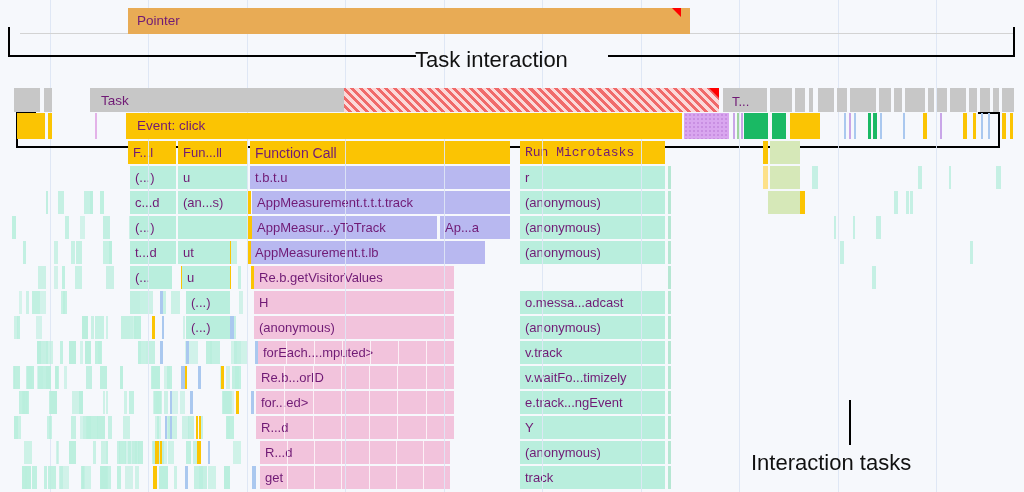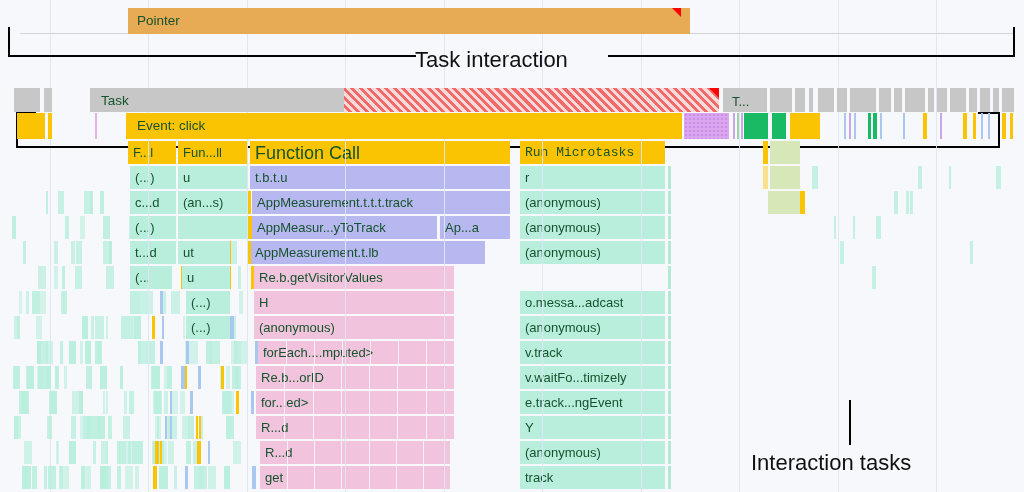--- a/index.html
+++ b/index.html
@@ -12,21 +12,21 @@
   }
   .stage{position:absolute;left:0;top:0;width:1024px;height:492px;overflow:hidden;}
 
   
   .gridline{position:absolute;top:0;width:1px;height:492px;background:#dfe7f5;}
 
   
   .blk{position:absolute;box-sizing:border-box;overflow:hidden;white-space:nowrap;}
   .lbl{
     position:absolute;box-sizing:border-box;
-    font-size:13px;color:#14532d;line-height:1;
+    font-size:13px;color:#701a75;line-height:1;
     display:flex;align-items:center;padding-left:5px;
     overflow:hidden;white-space:nowrap;
   }
 
   
   .ptr-baseline{position:absolute;height:1px;background:#d3d3d3;}
   .ptr-bar{position:absolute;background:#e8ab55;}
   .ptr-warn{position:absolute;width:0;height:0;border-top:9px solid #f00;border-left:9px solid transparent;}
 
   
@@ -157,21 +157,21 @@
   <div class="flame">
     <div id="flame-body">
         <div style="position: absolute; left: 0px; top: 0px; width: 1024px; height: 25px;">
           <div class="blk" style="left: 128px; top: 1px; width: 48px; height: 23px; background: rgb(251, 196, 3);">
             <div class="lbl" style="left: 0px; top: 0px; width: 48px; height: 23px; font-size: 13px;">F...l</div>
           </div>
           <div class="blk" style="left: 178px; top: 1px; width: 70px; height: 23px; background: rgb(251, 196, 3);">
             <div class="lbl" style="left: 0px; top: 0px; width: 70px; height: 23px; font-size: 13px;">Fun...ll</div>
           </div>
           <div class="blk" style="left: 250px; top: 1px; width: 260px; height: 23px; background: rgb(251, 196, 3);">
-            <div class="lbl" style="left: 0px; top: 0px; width: 260px; height: 23px; font-size: 18px;">Function Call</div>
+            <div class="lbl" style="left: 0px; top: 0px; width: 260px; height: 23px; font-size: 14px;">Function Call</div>
           </div>
           <div class="blk" style="left: 520px; top: 1px; width: 145px; height: 23px; background: rgb(251, 196, 3); font-family: Liberation Mono, monospace;">
             <div class="lbl" style="left: 0px; top: 0px; width: 145px; height: 23px; font-size: 13px;">Run Microtasks</div>
           </div>
         </div>
         <div style="position: absolute; left: 0px; top: 25px; width: 1024px; height: 25px;">
           <div class="blk" style="left: 149.3px; top: 1px; width: 4.4px; height: 23px; background: rgb(185, 238, 221); opacity: 0.79;"></div>
           <div class="blk" style="left: 239px; top: 1px; width: 7.4px; height: 23px; background: rgb(185, 238, 221); opacity: 0.79;"></div>
           <div class="blk" style="left: 212.1px; top: 1px; width: 9.3px; height: 23px; background: rgb(185, 238, 221); opacity: 0.58;"></div>
           <div class="blk" style="left: 241.4px; top: 1px; width: 3.7px; height: 23px; background: rgb(185, 238, 221); opacity: 0.64;"></div>

